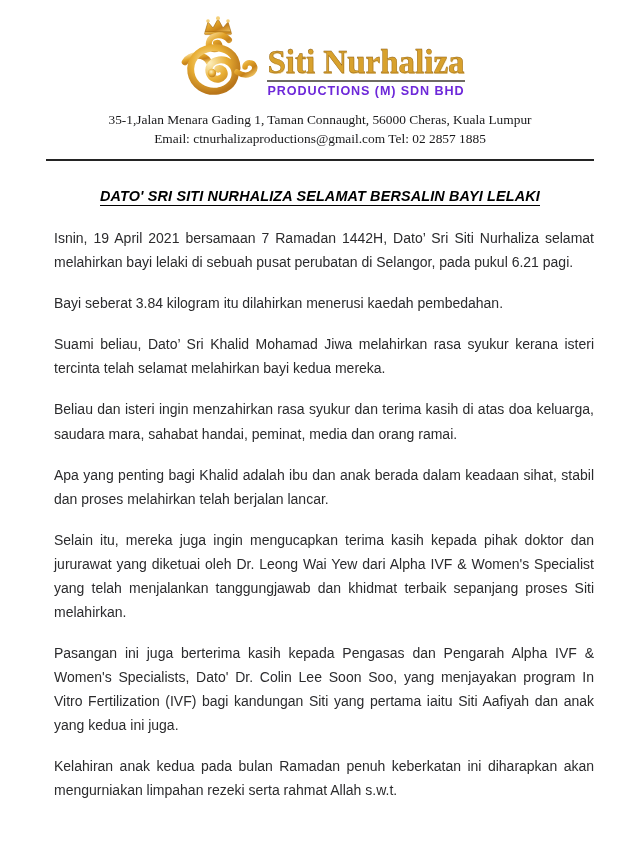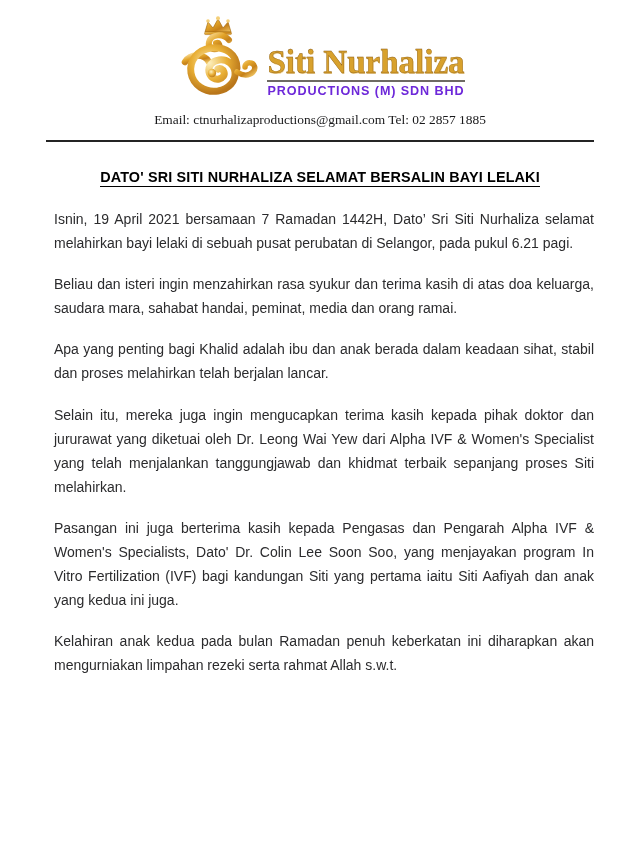--- a/index.html
+++ b/index.html
@@ -90,20 +90,21 @@
 
   
   .doc-title {
     text-align: center;
     font-family: "Liberation Sans", sans-serif;
     font-weight: bold;
     font-size: 14.4px;
     letter-spacing: 0.15px;
     color: #000000;
     margin: 27px 0 0 0;
+    font-style: italic;
   }
   .doc-title span {
     border-bottom: 1.6px solid #000;
     padding-bottom: 1px;
   }
 
   
   .body-copy {
     margin: 0 46px;
     padding-top: 22px;
@@ -164,30 +165,33 @@
 
       <div class="logo-words">
         <div class="brand-name">Siti Nurhaliza</div>
         <div class="brand-rule"></div>
         <div class="brand-sub">PRODUCTIONS (M) SDN BHD</div>
       </div>
 
     </div>
 
     <div class="address">
+      <div class="line">35-1,Jalan Menara Gading 1, Taman Connaught, 56000 Cheras, Kuala Lumpur</div>
       <div class="line">Email: ctnurhalizaproductions@gmail.com Tel: 02 2857 1885</div>
     </div>
 
     <div class="head-rule"></div>
   </header>
 
   <h1 class="doc-title"><span>DATO' SRI SITI NURHALIZA SELAMAT BERSALIN BAYI LELAKI</span></h1>
 
   <main class="body-copy">
     <p class="para">Isnin, 19 April 2021 bersamaan 7 Ramadan 1442H, Dato’ Sri Siti Nurhaliza selamat melahirkan bayi lelaki di sebuah pusat perubatan di Selangor, pada pukul 6.21 pagi.</p>
+    <p class="para">Bayi seberat 3.84 kilogram itu dilahirkan menerusi kaedah pembedahan.</p>
+    <p class="para">Suami beliau, Dato’ Sri Khalid Mohamad Jiwa melahirkan rasa syukur kerana isteri tercinta telah selamat melahirkan bayi kedua mereka.</p>
     <p class="para">Beliau dan isteri ingin menzahirkan rasa syukur dan terima kasih di atas doa keluarga, saudara mara, sahabat handai, peminat, media dan orang ramai.</p>
     <p class="para">Apa yang penting bagi Khalid adalah ibu dan anak berada dalam keadaan sihat, stabil dan proses melahirkan telah berjalan lancar.</p>
     <p class="para">Selain itu, mereka juga ingin mengucapkan terima kasih kepada pihak doktor dan jururawat yang diketuai oleh Dr. Leong Wai Yew dari Alpha IVF &amp; Women's Specialist yang telah menjalankan tanggungjawab dan khidmat terbaik sepanjang proses Siti melahirkan.</p>
     <p class="para">Pasangan ini juga berterima kasih kepada Pengasas dan Pengarah Alpha IVF &amp; Women's Specialists, Dato' Dr. Colin Lee Soon Soo, yang menjayakan program In Vitro Fertilization (IVF) bagi kandungan Siti yang pertama iaitu Siti Aafiyah dan anak yang kedua ini juga.</p>
     <p class="para">Kelahiran anak kedua pada bulan Ramadan penuh keberkatan ini diharapkan akan mengurniakan limpahan rezeki serta rahmat Allah s.w.t.</p>
   </main>
 
 </div>
 
 </body></html>

